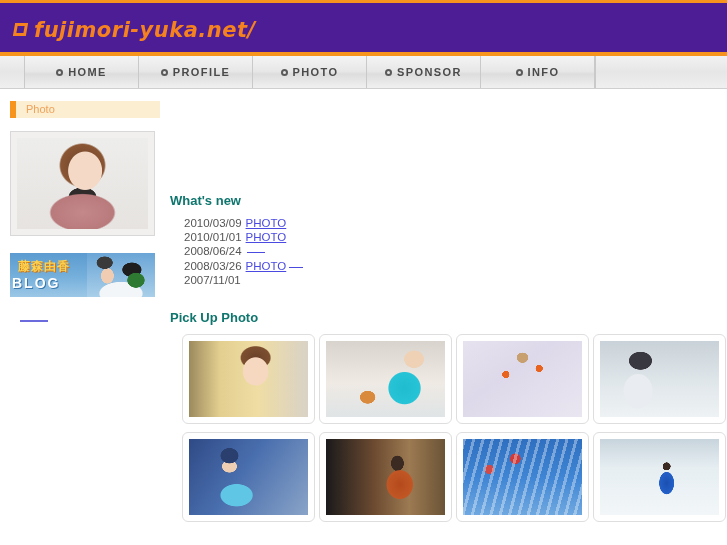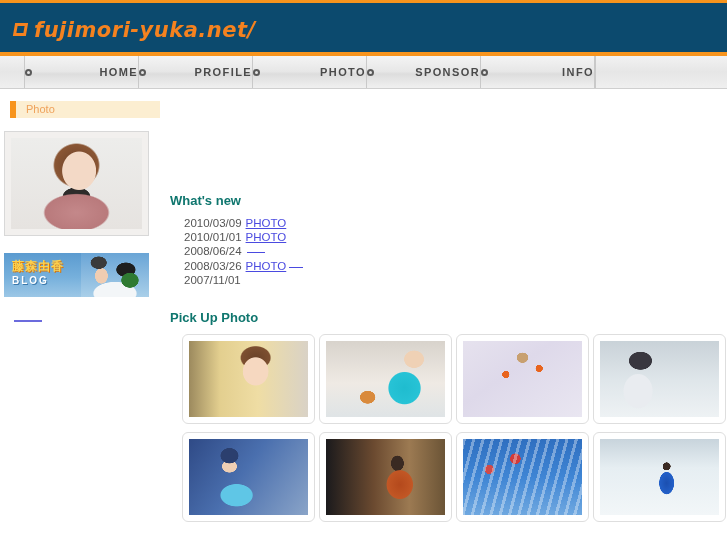--- a/index.html
+++ b/index.html
@@ -12,21 +12,21 @@
     background: #ffffff;
     font-family: "Liberation Sans", sans-serif;
     overflow: hidden;
     position: relative;
   }
 
   
   .header {
     position: relative;
     height: 56px;
-    background: #0c4a6e;
+    background: #4c1d95;
     border-top: 3px solid #f7941d;
     box-sizing: border-box;
     display: flex;
     align-items: center;
     justify-content: space-between;
     padding: 0 16px 0 14px;
   }
   .header::after {
     content: "";
     position: absolute;
@@ -74,21 +74,21 @@
     width: 24px;
     background: linear-gradient(to bottom, #f2f2f2 0%, #e6e6e6 50%, #efefef 100%);
     border-right: 1px solid #c9c9c9;
   }
   .nav-pad.right { border-right: none; border-left: 1px solid #c9c9c9; flex: 1; }
   .nav-item {
     flex: 0 0 auto;
     width: 113px;
     display: flex;
     align-items: center;
-    justify-content: space-between;
+    justify-content: center;
     gap: 5px;
     font-size: 11px;
     font-weight: bold;
     color: #4a4a4a;
     letter-spacing: 1.4px;
     border-right: 1px solid #c9c9c9;
     background: linear-gradient(to bottom, #f4f4f4 0%, #e7e7e7 48%, #dddddd 56%, #f0f0f0 100%);
     cursor: pointer;
   }
   .nav-item .bullet {
@@ -138,21 +138,21 @@
   }
 
   
   .layout {
     display: flex;
     margin-top: 12px;
   }
   .sidebar {
     width: 160px;
     flex: none;
-    padding-left: 4px;
+    padding-left: 10px;
     box-sizing: border-box;
   }
   .profile-photo {
     width: 145px;
     height: 105px;
     border: 1px solid #d8d8d8;
     background: #f2f0ee;
     position: relative;
     overflow: hidden;
     box-sizing: border-box;
@@ -181,22 +181,22 @@
     left: 8px; top: 5px;
     font-size: 12px;
     font-weight: bold;
     color: #ffd24d;
     letter-spacing: 1px;
     text-shadow: 1px 1px 0 #d4760f;
     font-family: "DejaVu Sans", sans-serif;
   }
   .blog-banner .bb-en {
     position: absolute;
-    left: 8px; top: 22px;
-    font-size: 10px;
+    left: 2px; top: 22px;
+    font-size: 14px;
     font-weight: bold;
     color: #ffffff;
     letter-spacing: 2px;
     text-shadow: 1px 1px 0 #3a78ab;
   }
   .blog-banner .bb-pic {
     position: absolute;
     right: 0; top: 0;
     width: 68px; height: 44px;
     background:

